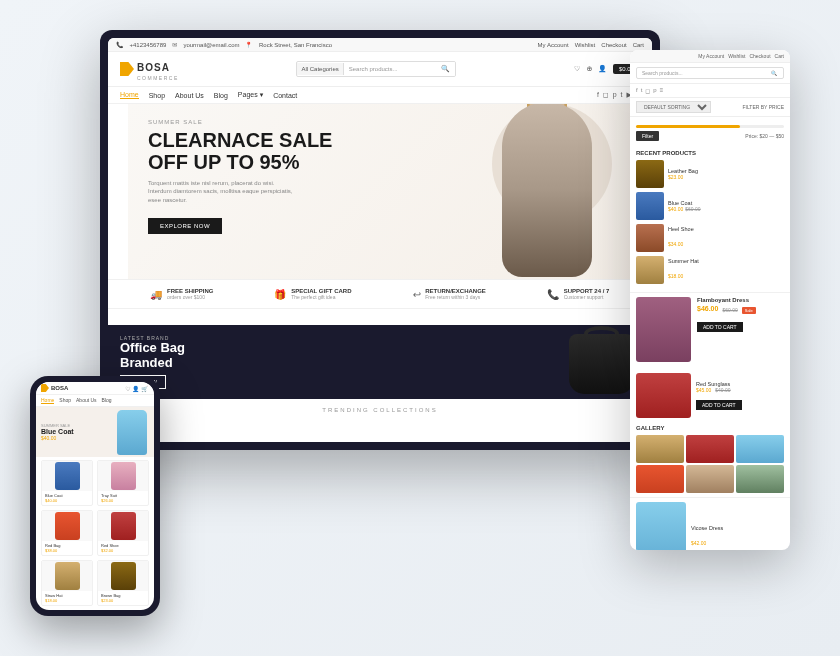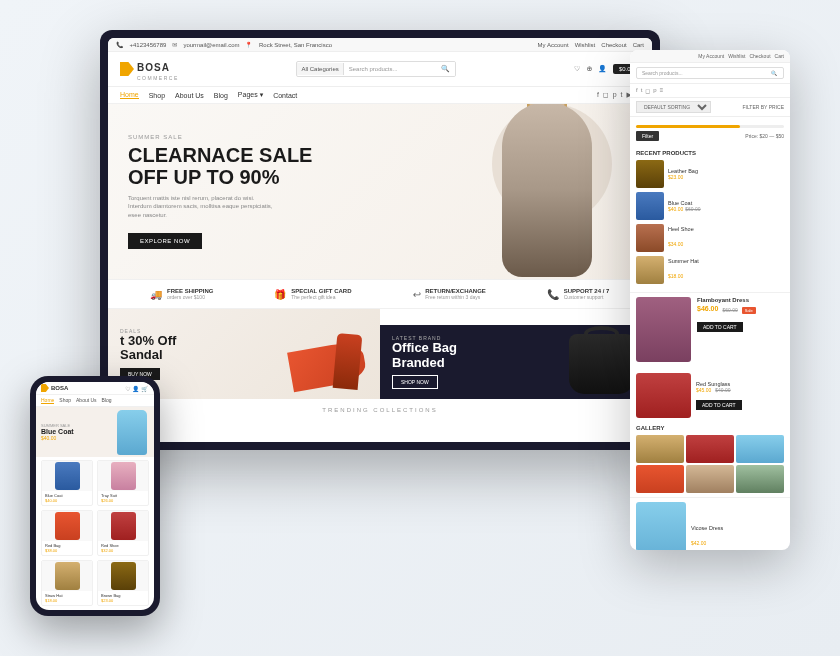--- a/index.html
+++ b/index.html
@@ -149,24 +149,25 @@
       cursor: pointer;
     }
     .nav-link.active { color: #f0a500; border-bottom: 1px solid #f0a500; }
     .nav-social { display: flex; gap: 4px; font-size: 7px; color: #666; }
 
     
     .hero {
       background: linear-gradient(135deg, #faf8f5 0%, #f5efe8 100%);
       height: 175px;
       display: flex;
-      align-items: center;
+      align-items: flex-start;
       position: relative;
       padding: 15px 20px;
       overflow: hidden;
+      margin-left: 20px;
     }
     .hero-content { flex: 1; z-index: 2; }
     .hero-tag {
       font-size: 6px;
       color: #999;
       letter-spacing: 1px;
       text-transform: uppercase;
       margin-bottom: 4px;
     }
     .hero-title {
@@ -757,21 +758,21 @@
         <span>▶</span>
         <span>≡</span>
       </div>
     </div>
 
     <div class="hero">
       <div class="hero-content">
         <div class="hero-tag">SUMMER SALE</div>
         <div class="hero-title">
           <span>CLEARNACE SALE</span><br>
-          <span>OFF UP TO 90%</span>
+          <span>OFF UP TO 95%</span>
         </div>
         <div class="hero-text">Torquent mattis iste nisl rerum, placerat do wisi. Interdum
 diamtorem sacis, molltisa eaque perspiciatis, esee nascetur.</div>
         <button class="hero-btn">EXPLORE NOW</button>
       </div>
       <div class="hero-image-area">
         <div class="hero-circle"></div>
         <div class="hero-person">
           <div style="position:relative; width:90px; height:175px;">
             <div class="person-hair"></div>
@@ -807,33 +808,20 @@
       <div class="feature-item">
         <span class="feature-icon">📞</span>
         <div>
           <div class="feature-title">SUPPORT 24 / 7</div>
           <div class="feature-desc">Customer support</div>
         </div>
       </div>
     </div>
 
     <div class="promo-section">
-      <div class="promo-left">
-        <div class="promo-content">
-          <div class="promo-tag">DEALS</div>
-          <div class="promo-title">t 30% Off<br>Sandal</div>
-          <button class="promo-btn">BUY NOW</button>
-        </div>
-        <div class="shoe-promo-img">
-          <div style="position:relative; width:80px; height:65px;">
-            <div style="width:75px;height:40px;background:linear-gradient(135deg,#e85530,#c94020);border-radius:0 40% 40% 0;transform:rotate(-10deg);position:absolute;bottom:8px;left:-5px;"></div>
-            <div style="width:25px;height:55px;background:linear-gradient(180deg,#c94020,#8b2a0a);border-radius:5px 5px 0 0;transform:rotate(5deg);position:absolute;bottom:5px;right:15px;"></div>
-          </div>
-        </div>
-      </div>
       <div class="promo-right">
         <div class="promo-content">
           <div class="promo-tag" style="color:#aaa;">LATEST BRAND</div>
           <div class="promo-title-white">Office Bag<br>Branded</div>
           <button class="promo-btn-light">SHOP NOW</button>
         </div>
         <div class="bag-img">
           <div class="bag-handle"></div>
           <div class="bag-shape"></div>
         </div>

